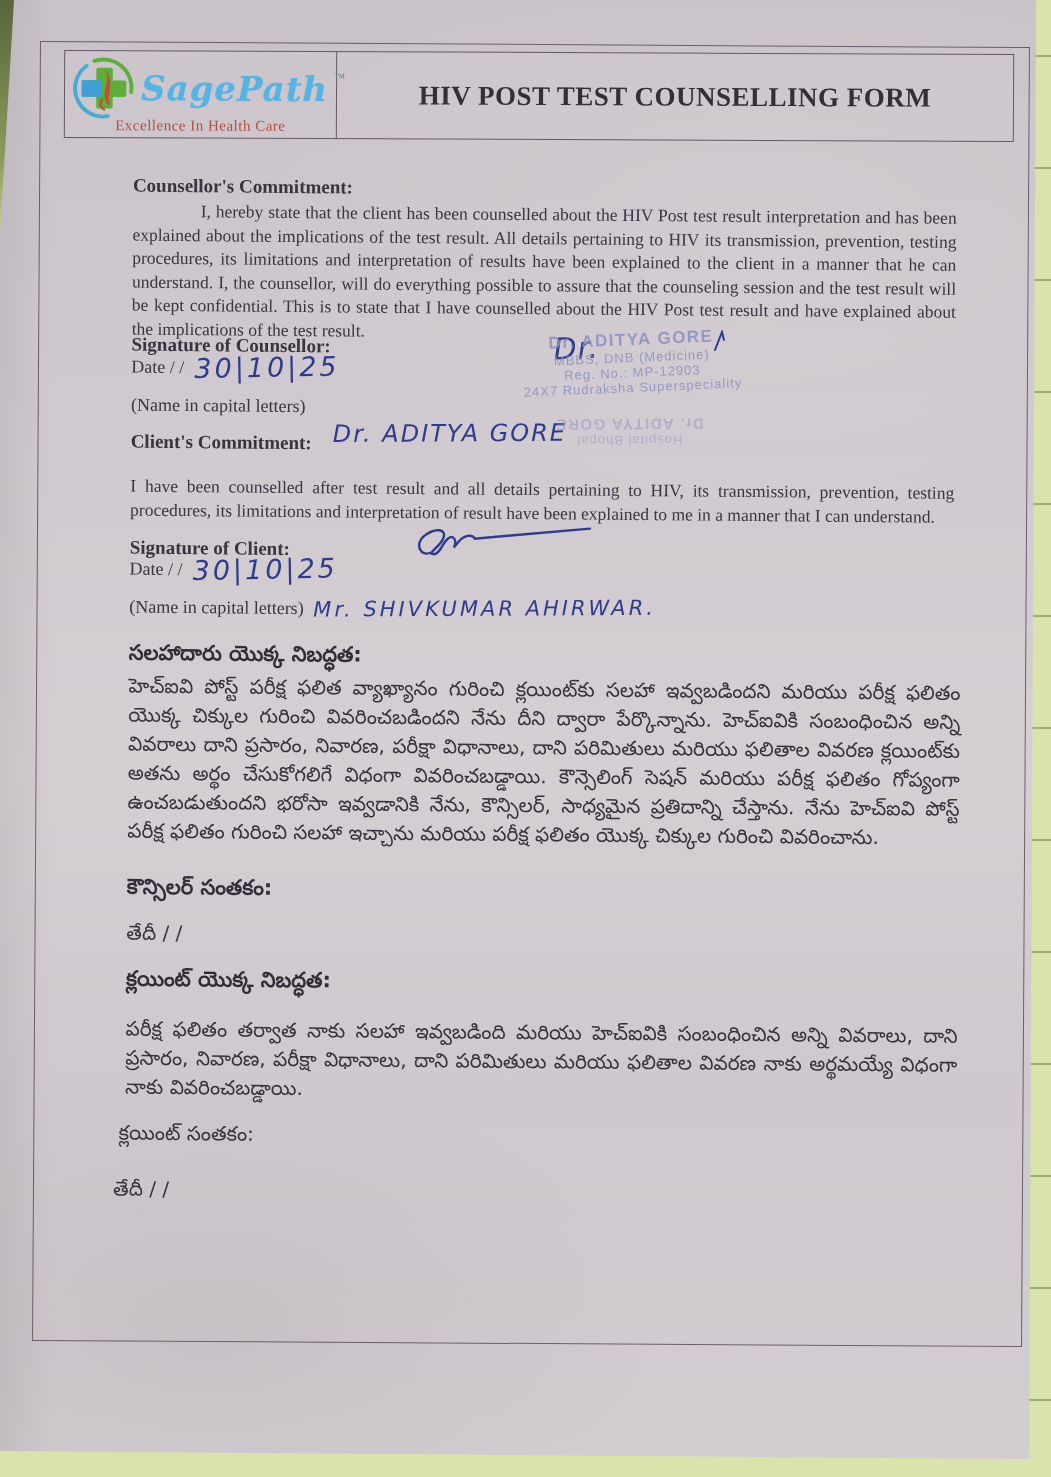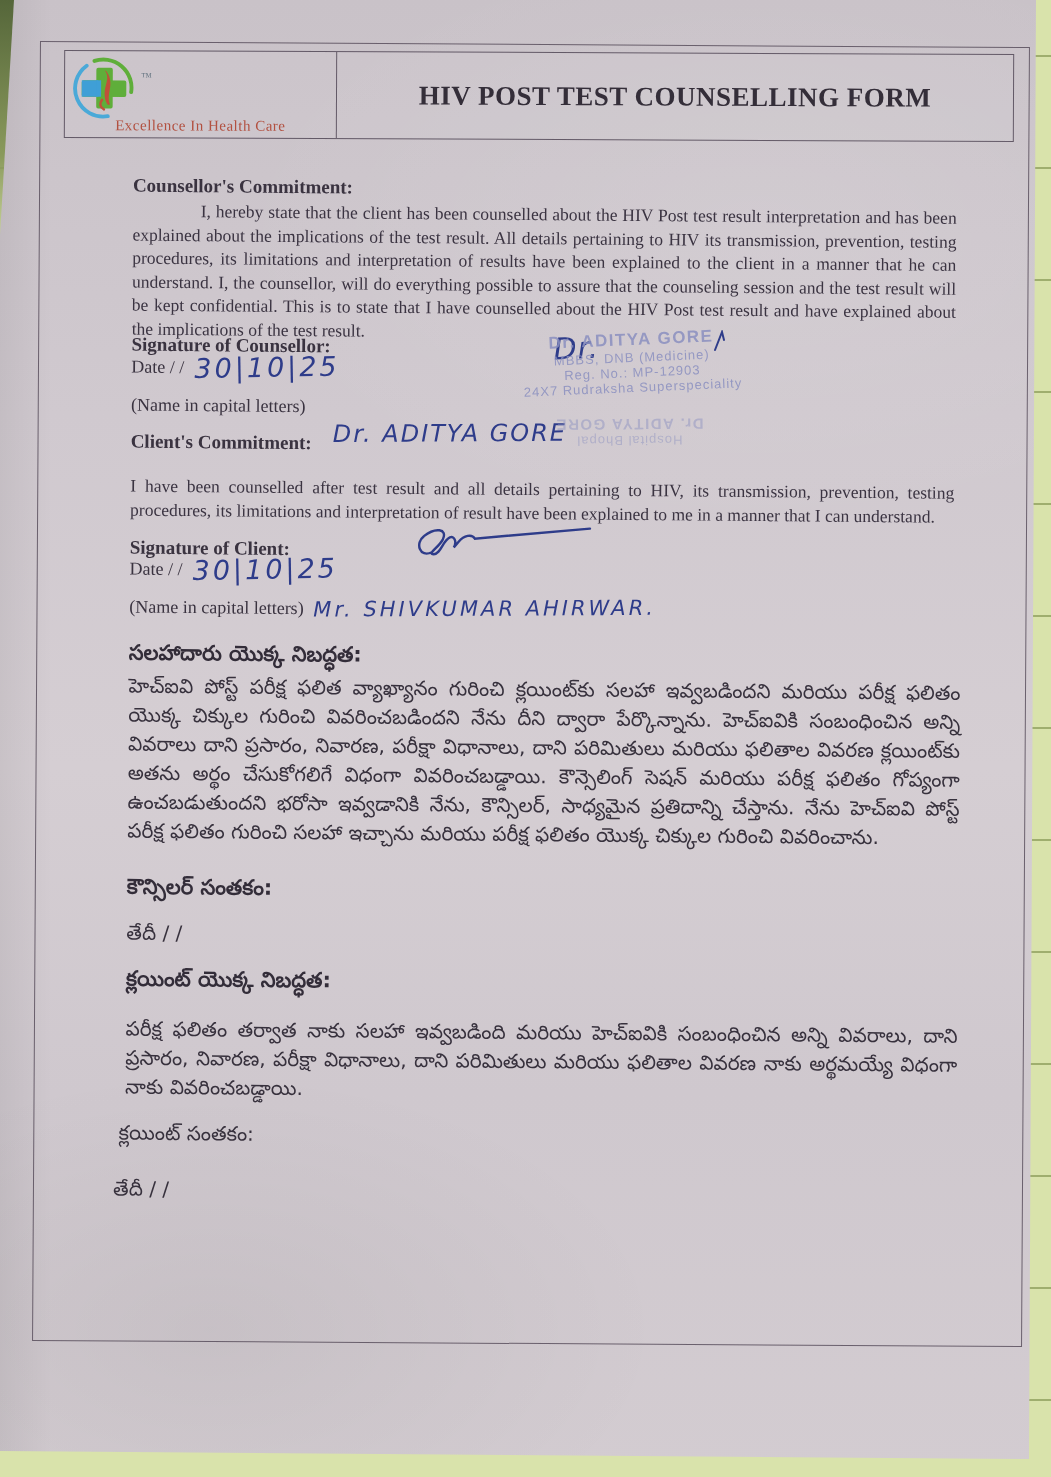--- a/index.html
+++ b/index.html
@@ -72,20 +72,21 @@
             <path d="M14 9 A29 29 0 0 0 36 61" fill="none" stroke="#4aa9d8" stroke-width="4" stroke-linecap="round"></path>
             <path d="M22 4 A29 29 0 0 1 60 36" fill="none" stroke="#5fae3a" stroke-width="4" stroke-linecap="round"></path>
             <rect x="24" y="11" width="17" height="42" rx="2" fill="#5fae3a"></rect>
             <rect x="9" y="24" width="46" height="17" rx="2" fill="#5fae3a"></rect>
             <rect x="9" y="24" width="17" height="17" fill="#3f9fd6"></rect>
             <rect x="24" y="24" width="5" height="17" fill="#3f9fd6"></rect>
             <path d="M33 14 C40 24 28 32 35 48 C36 50 38 50 38 48 C34 36 44 28 34 14 Z" fill="#c0503a"></path>
             <path d="M30 44 C27 48 28 52 32 54" fill="none" stroke="#c0503a" stroke-width="2.5" stroke-linecap="round"></path>
           </svg>
         </span>
+        <span class="brand">SagePath</span>
         <span class="tm">™</span>
       </div>
       <div class="tagline">Excellence In Health Care</div>
     </div>
     <div class="title-cell">
       <div class="form-title">HIV POST TEST COUNSELLING FORM</div>
     </div>
   </div>
 
   <div class="content">

